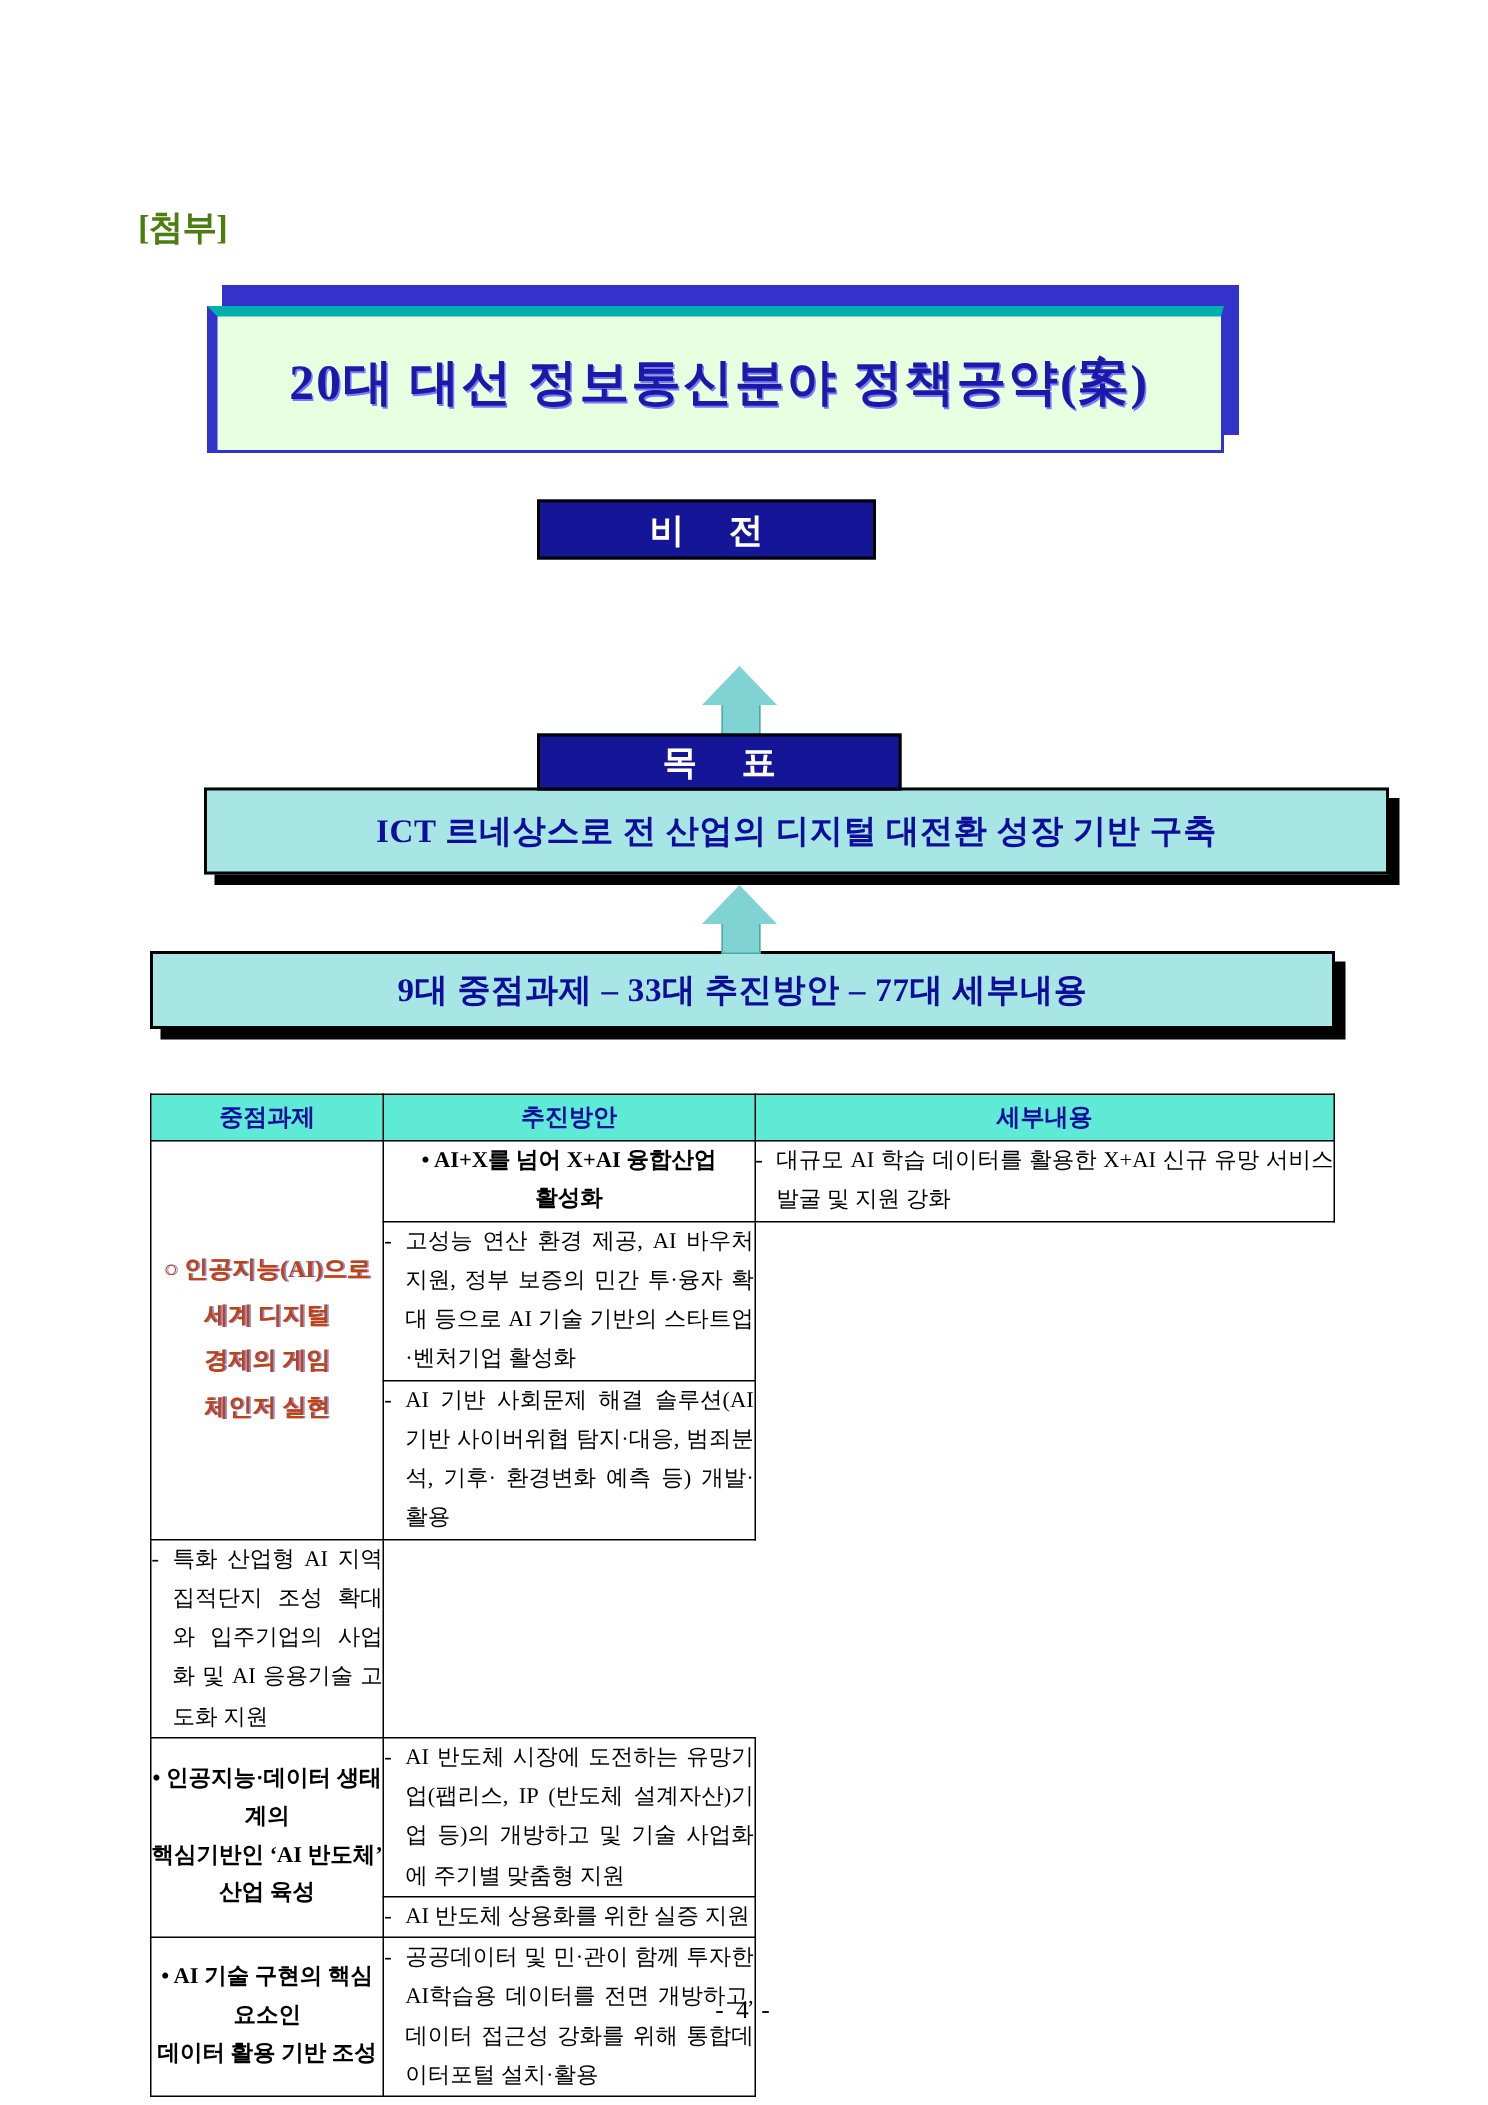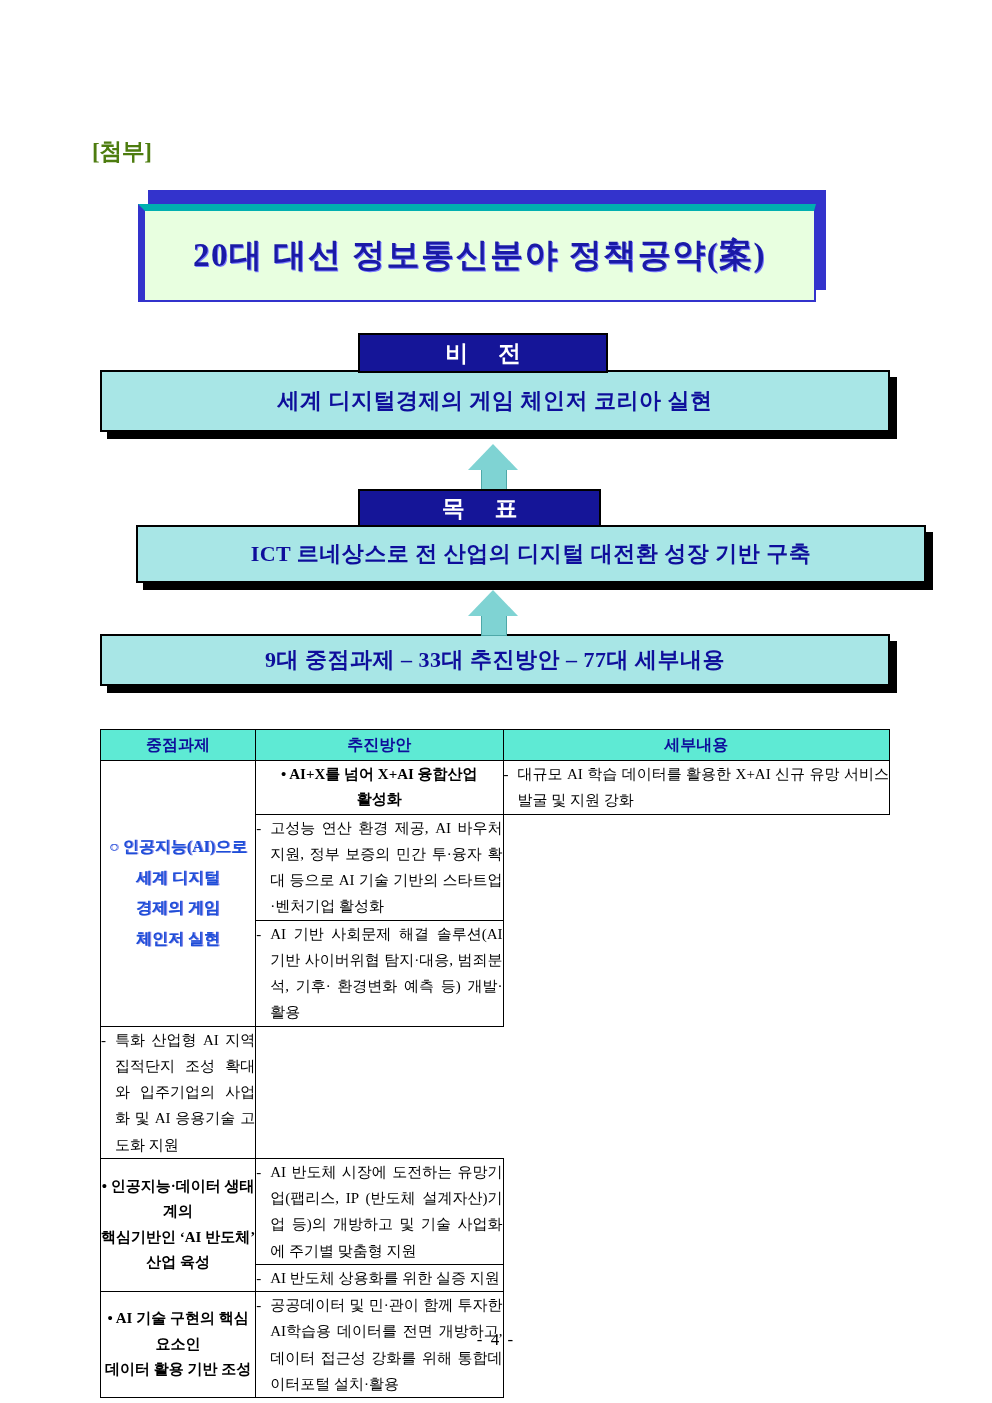--- a/index.html
+++ b/index.html
@@ -104,21 +104,21 @@
     z-index: 3;
   }
   .cap-text {
     color: #ffffff;
     font-size: 23px;
     font-weight: bold;
     letter-spacing: 12px;
     text-indent: 12px;
   }
 
-  #vision-cap { left: 358px; top: 333px; width: 250px; height: 40px; }
+  #vision-cap { left: 358px; top: 333px; width: 226px; height: 40px; }
   #vision-band { left: 100px; top: 370px; width: 790px; height: 62px; }
   #goal-cap { left: 358px; top: 489px; width: 243px; height: 38px; }
   #goal-band { left: 100px; top: 525px; width: 790px; height: 58px; margin-left: 36px; }
   #task-band { left: 100px; top: 634px; width: 790px; height: 52px; }
   .arrow {
     position: absolute;
     z-index: 2;
   }
   .arrow .stem {
     position: absolute;
@@ -162,21 +162,21 @@
     text-align: center;
   }
   .col1 { width: 155px; }
   .col2 { width: 247px; }
   .col3 { width: 386px; }
 
   .cat-cell {
     text-align: center;
     font-size: 16px;
     font-weight: bold;
-    color: #1d4ed8;
+    color: #c2410c;
     line-height: 1.9;
     padding: 4px 8px;
   }
   .cat-cell .shadowtxt {
     text-shadow: 1.2px 0 0 #8a8ae8;
   }
 
   .plan-cell {
     padding: 10px 12px;
     font-size: 15px;
@@ -230,23 +230,20 @@
   <div class="title-wrap">
     <div class="title-shadow"></div>
     <div class="title-box">
       <span class="title-text">20대 대선 정보통신분야 정책공약(案)</span>
     </div>
   </div>
 
   <div class="cap" id="vision-cap">
     <span class="cap-text">비 전</span>
   </div>
-  <div class="band" id="vision-band">
-    <span class="band-text">세계 디지털경제의 게임 체인저 코리아 실현</span>
-  </div>
 
   <div class="arrow" id="arrow1">
     <div class="stem"></div>
     <div class="head"></div>
   </div>
 
   <div class="cap" id="goal-cap">
     <span class="cap-text">목 표</span>
   </div>
   <div class="band" id="goal-band">

